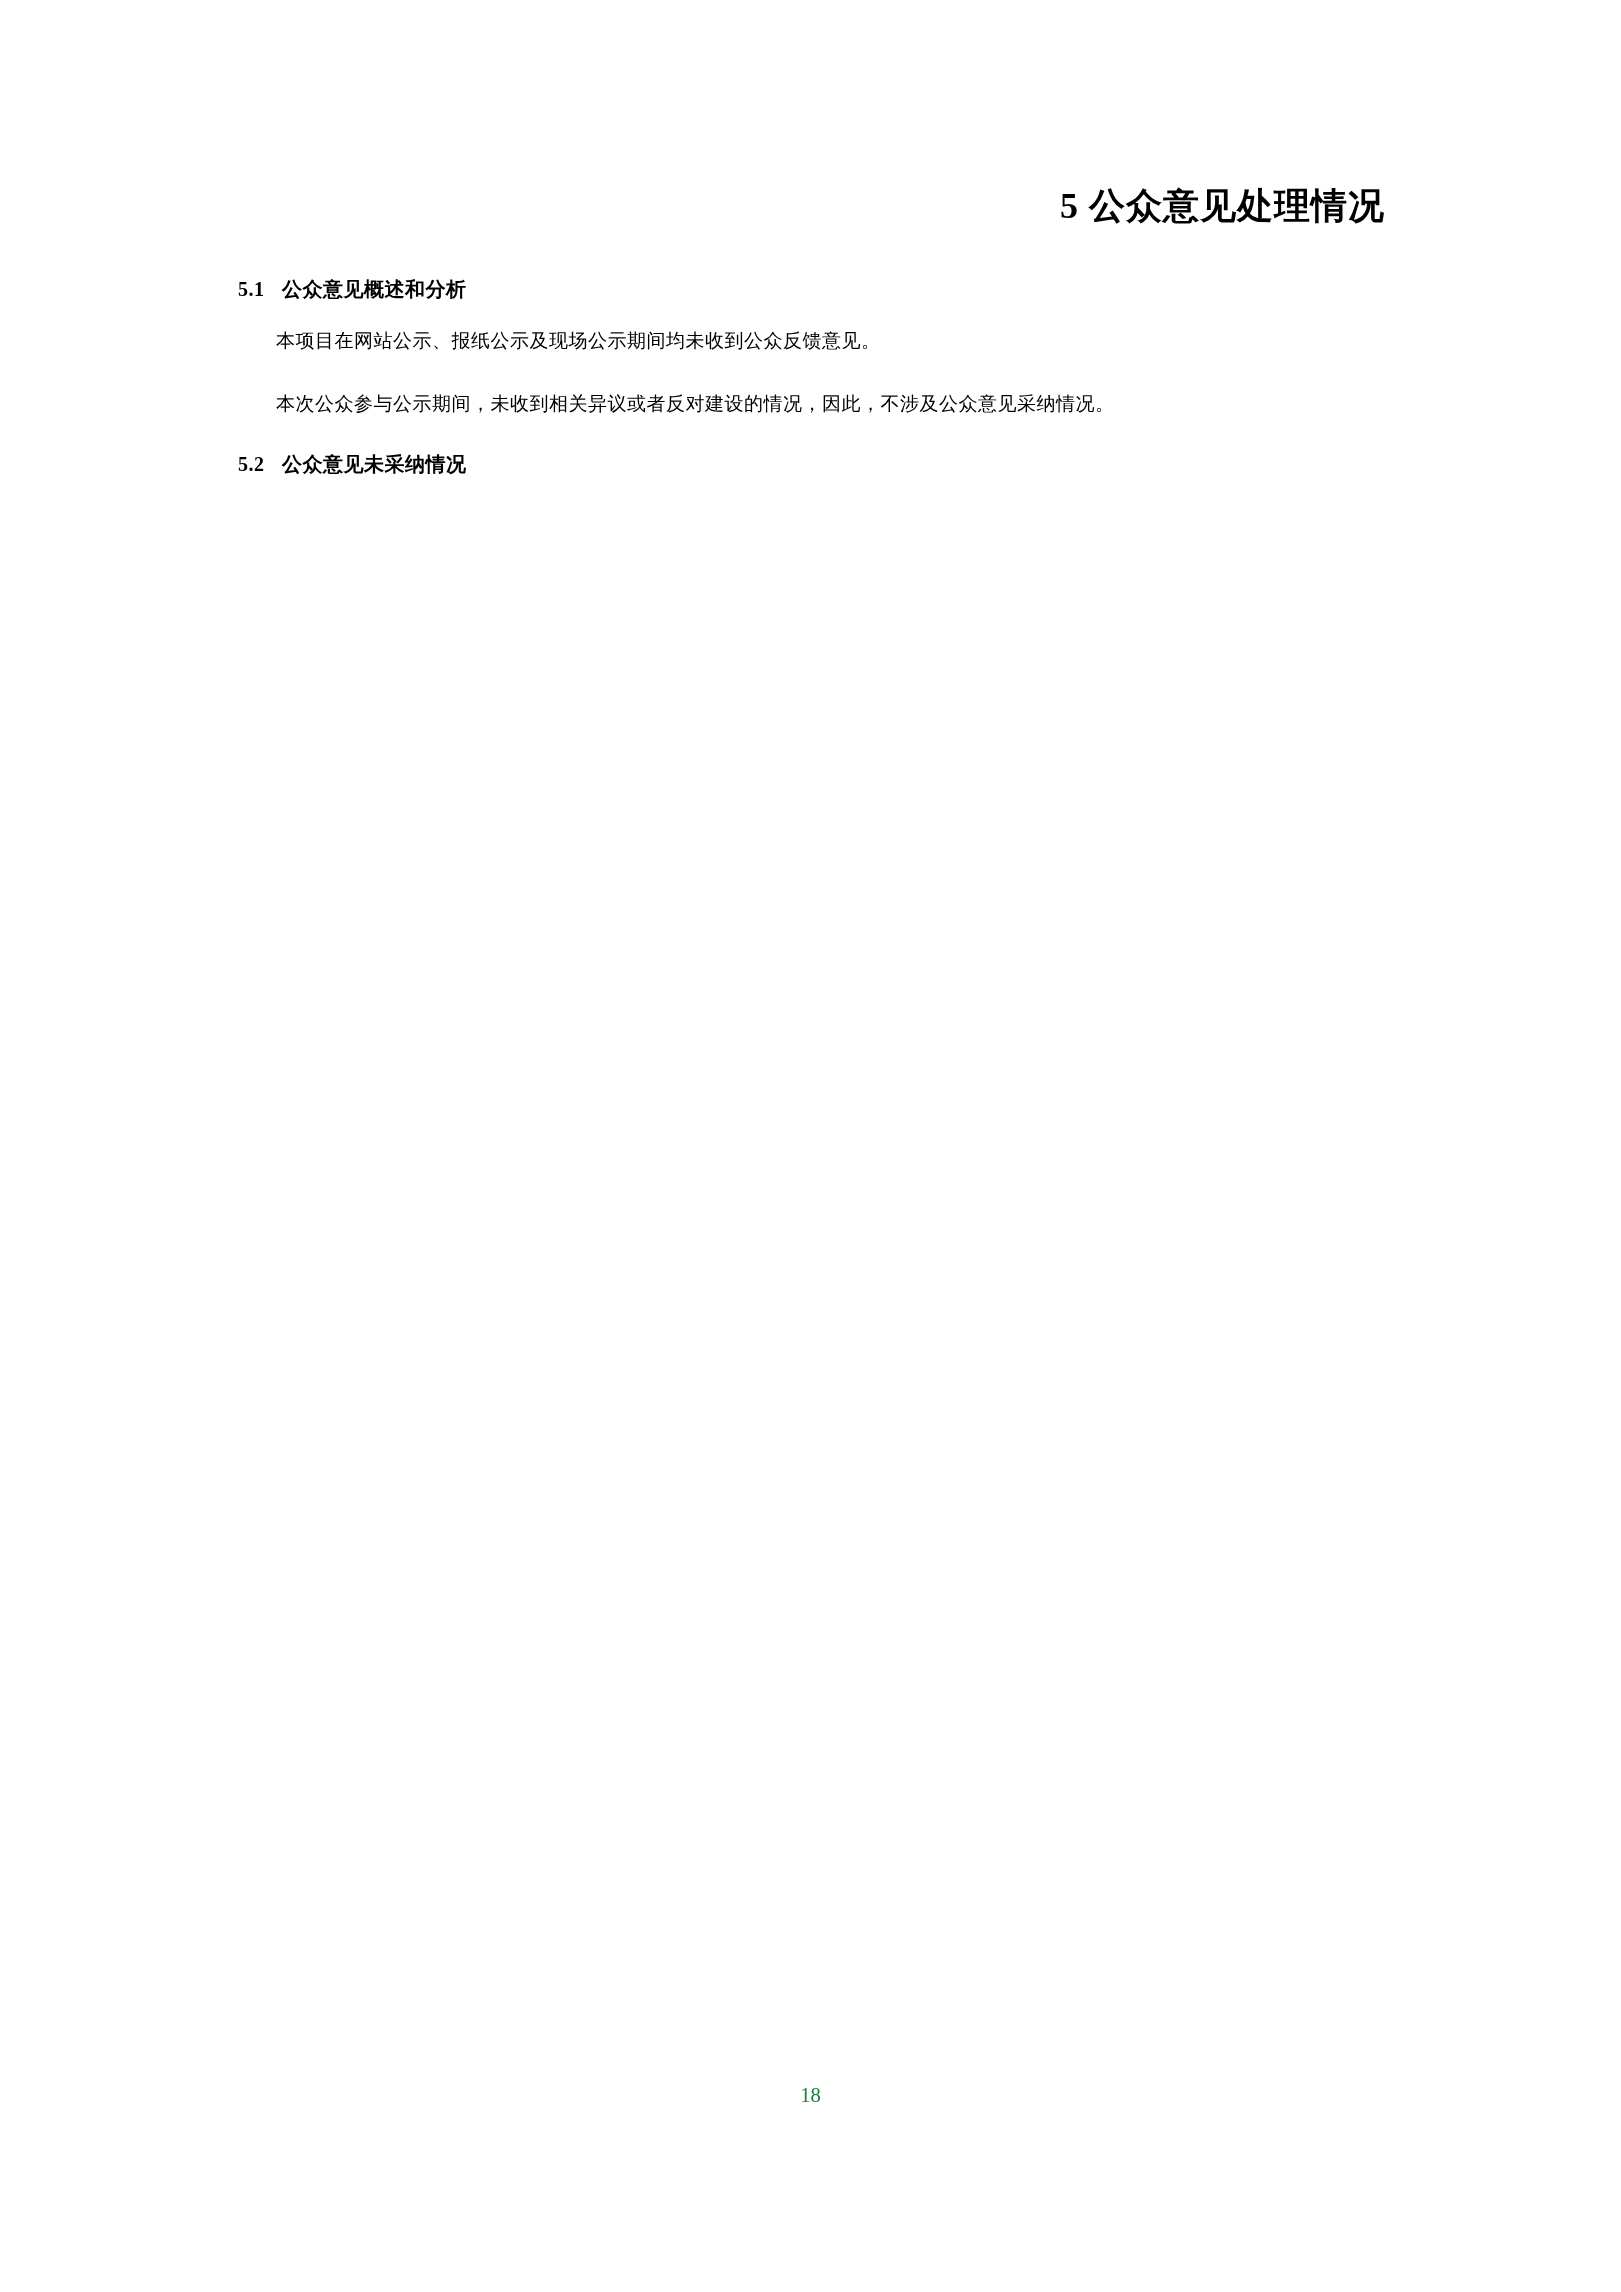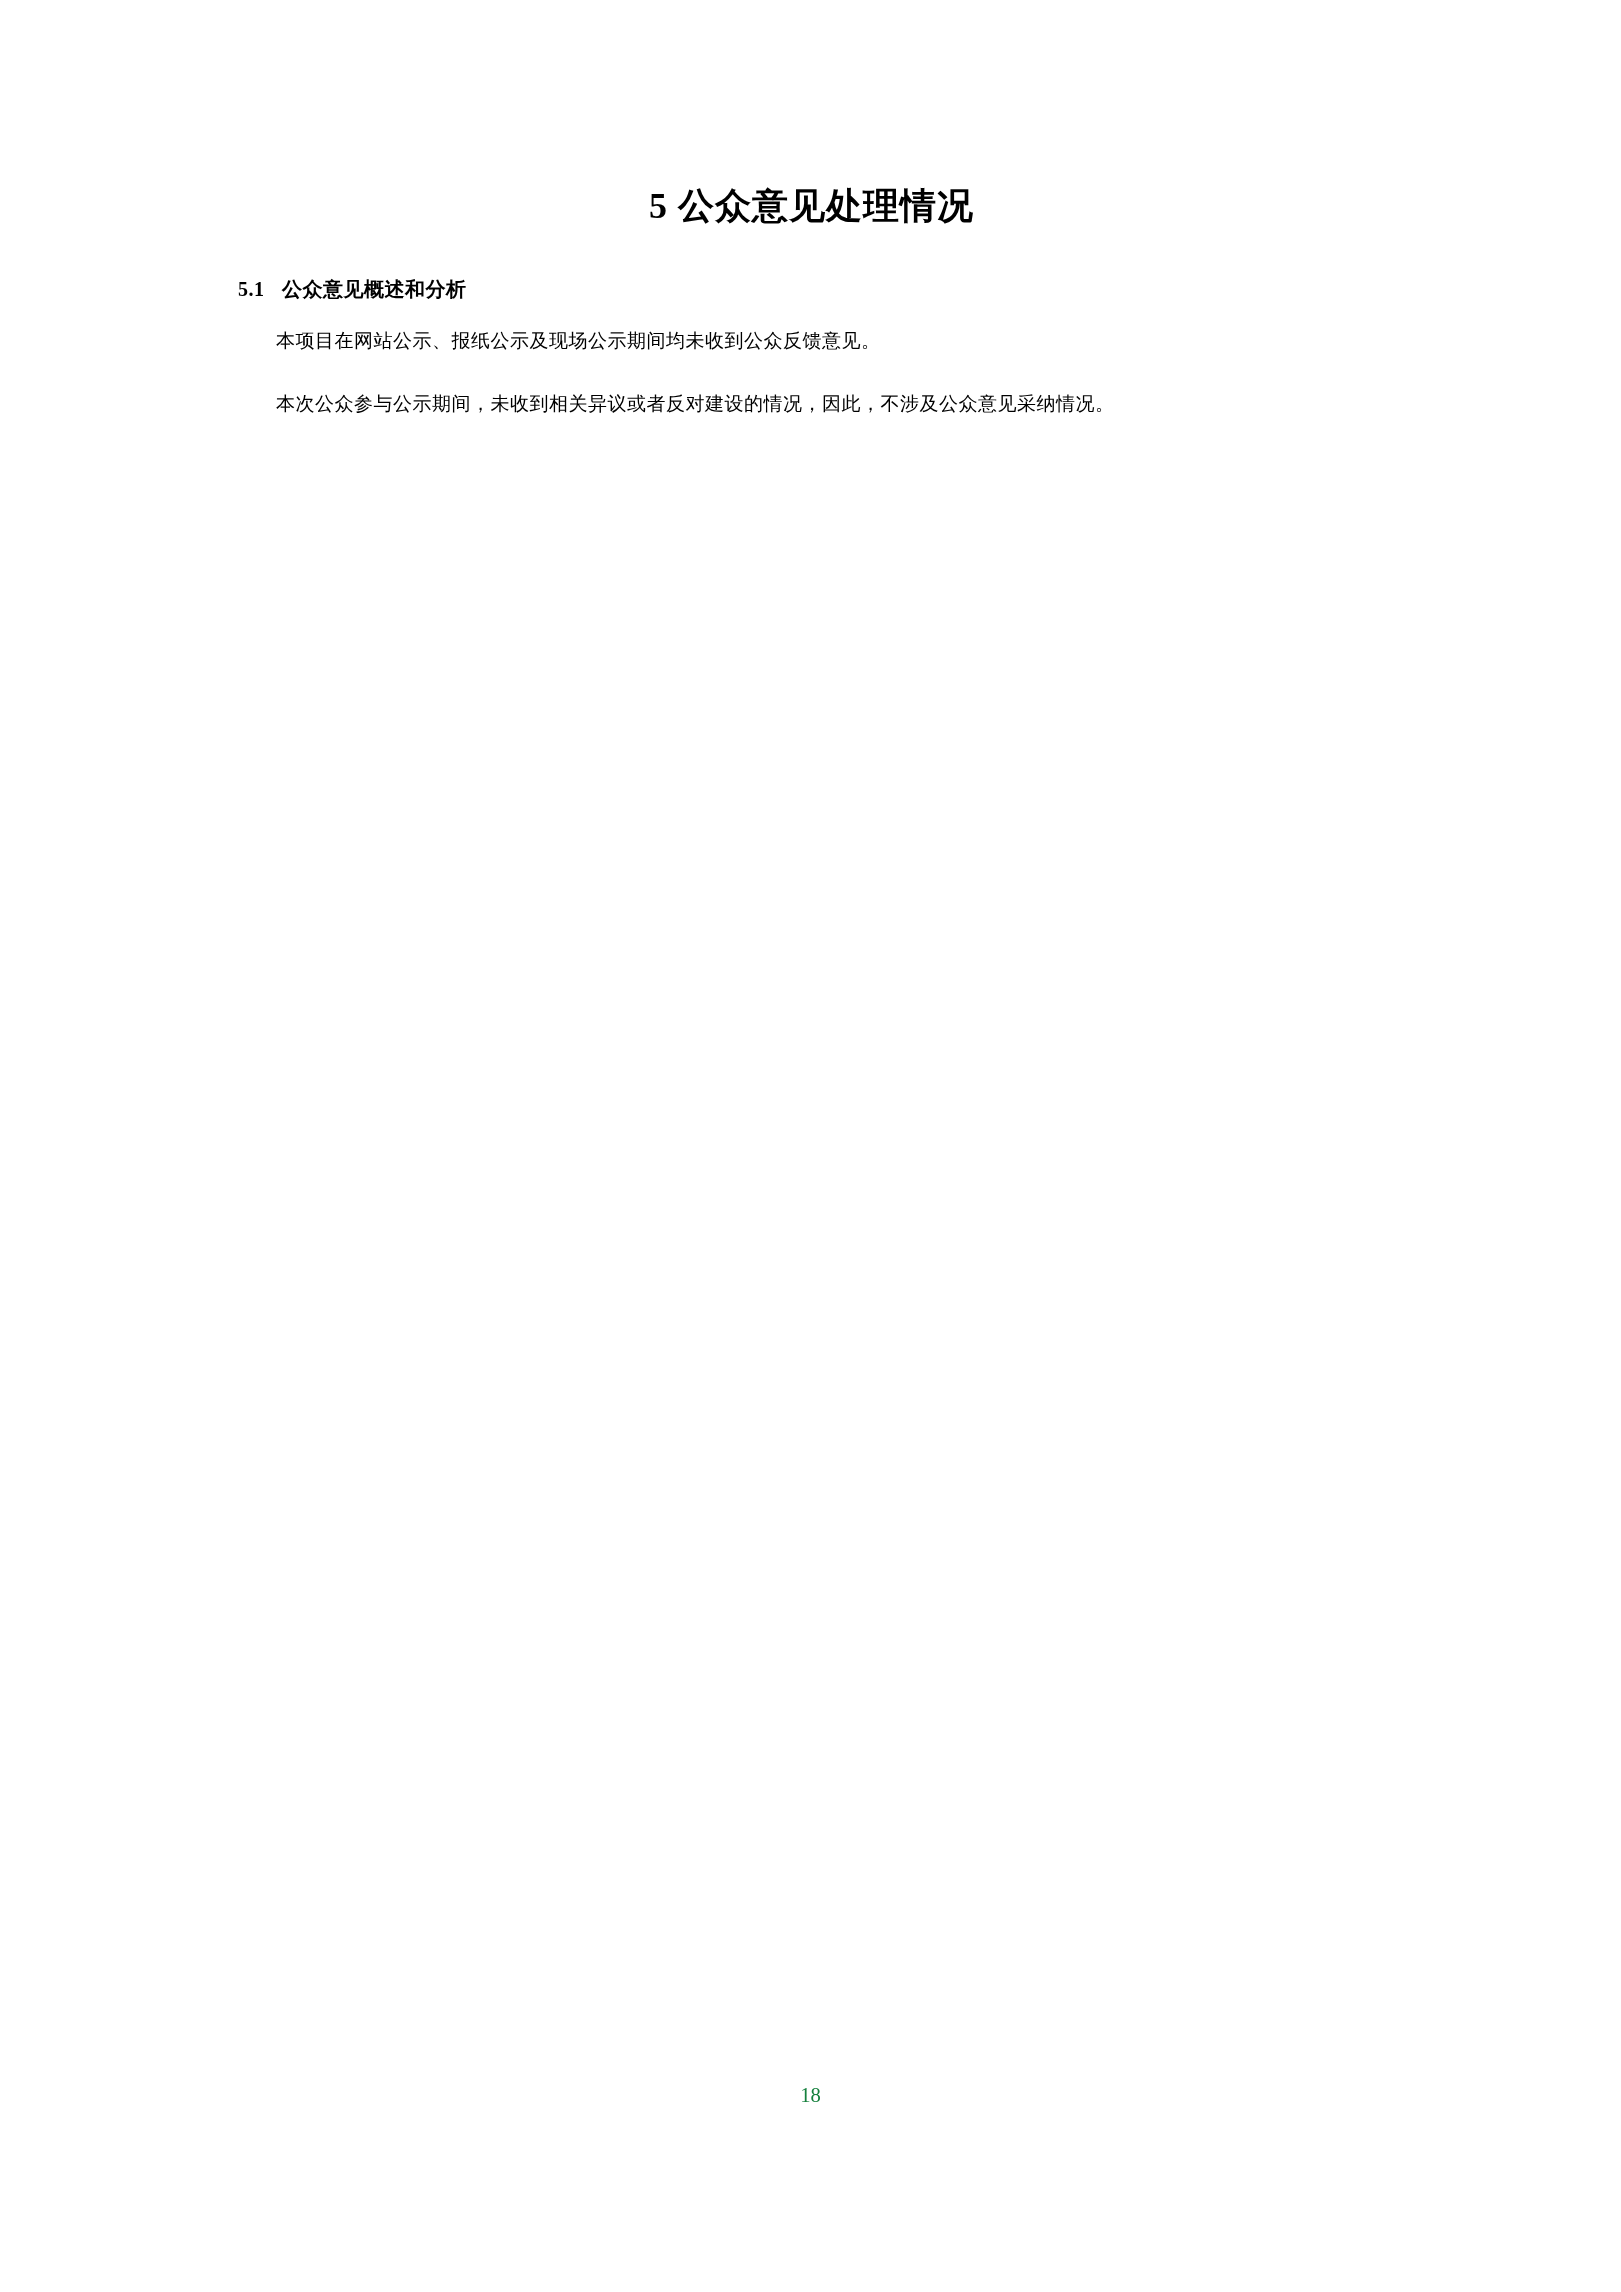--- a/index.html
+++ b/index.html
@@ -20,21 +20,21 @@
   }
   .content {
     position: absolute;
     left: 238px;
     top: 181px;
     width: 1147px;
   }
   .doc-title {
     font-size: 36px;
     font-weight: bold;
-    text-align: center;
+    text-align: right;
     letter-spacing: 1px;
     margin: 0 0 43px 0;
     line-height: 1.4;
   }
   .section-heading {
     font-size: 20px;
     font-weight: bold;
     margin: 0 0 17.6px 0;
     line-height: 1.5;
     letter-spacing: 0.5px;
@@ -70,18 +70,21 @@
 
     <h1 class="doc-title">5 公众意见处理情况</h1>
 
     <h2 class="section-heading">
       <span class="num">5.1</span><span>公众意见概述和分析</span>
     </h2>
     <p class="body-para">本项目在网站公示、报纸公示及现场公示期间均未收到公众反馈意见。</p>
 
     <p class="body-para">本次公众参与公示期间，未收到相关异议或者反对建设的情况，因此，不涉及公众意见采纳情况。</p>
 
+    <h2 class="section-heading">
+      <span class="num">5.2</span><span>公众意见未采纳情况</span>
+    </h2>
 
   </div>
 
   <div class="page-number">18</div>
 </div>
 
 
 </body></html>

